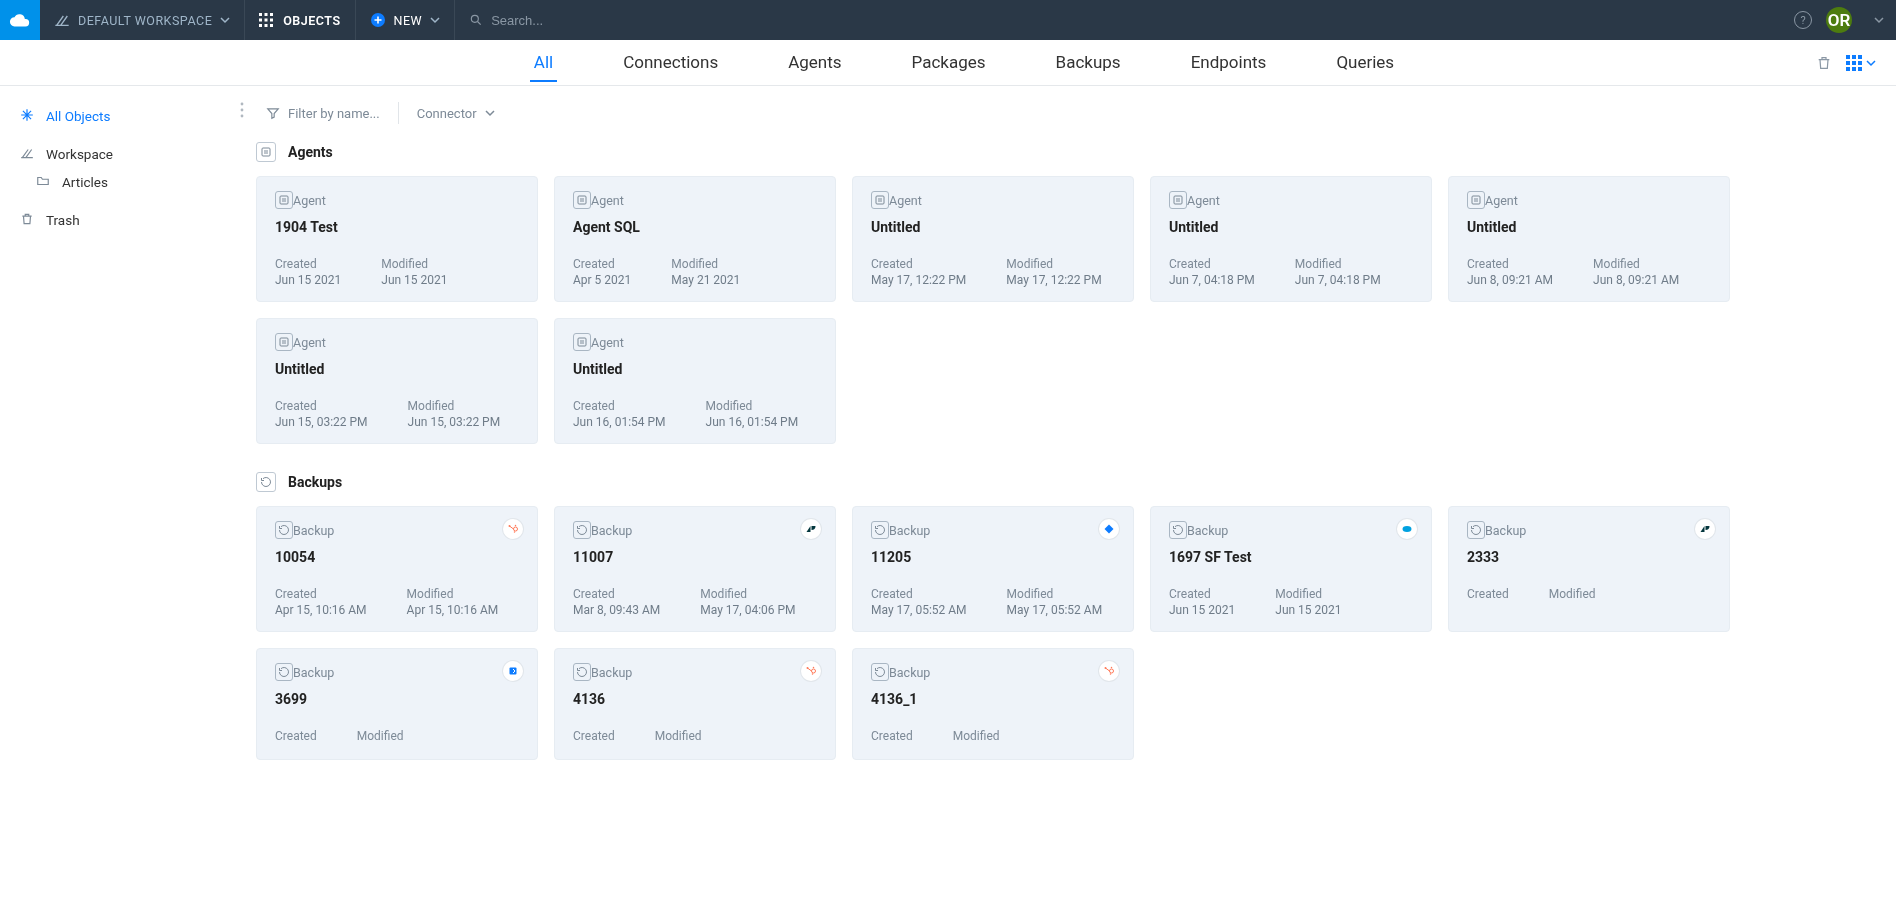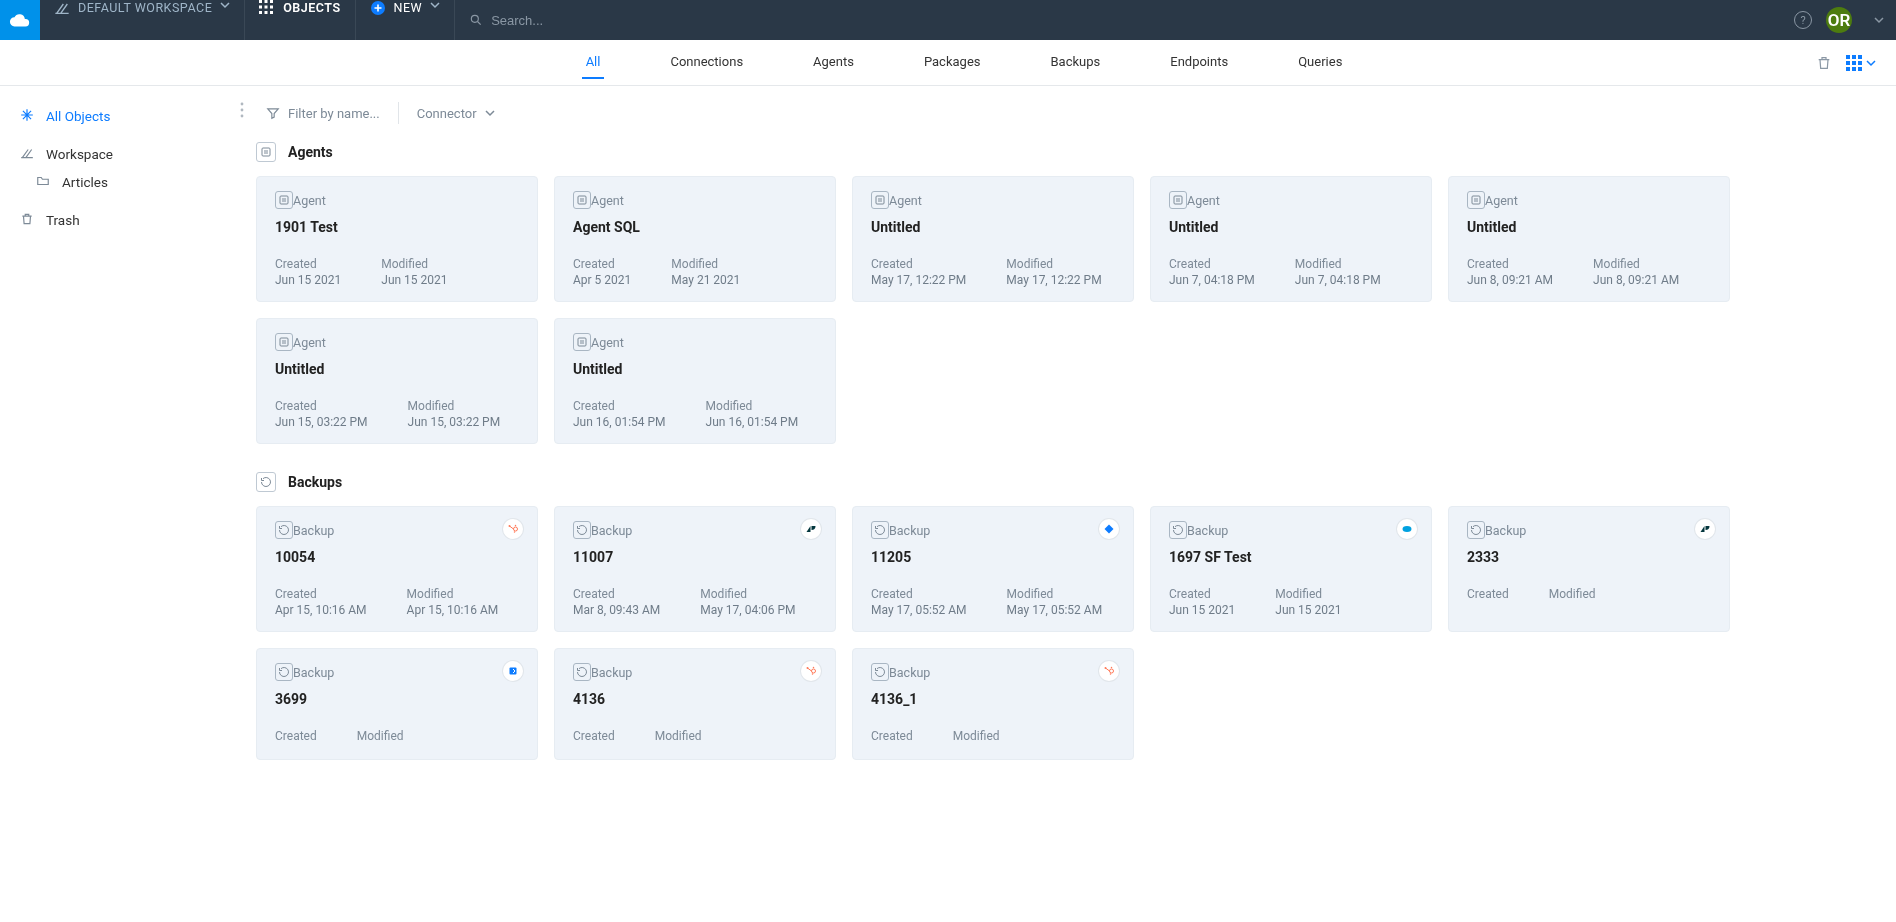--- a/index.html
+++ b/index.html
@@ -2,41 +2,41 @@
 <html><head>
 <meta charset="utf-8">
 <style>
 * { box-sizing: border-box; margin: 0; padding: 0; }
 body { font-family: -apple-system, BlinkMacSystemFont, "Segoe UI", Roboto, Helvetica, Arial, sans-serif; background: #fff; color: #333; font-size: 13px; }
 
 
 .topbar { display: flex; align-items: center; height: 40px; background: #2a3847; color: #d9dde2; }
 .logo-box { width: 40px; height: 40px; background: #0091ea; display:flex; align-items:center; justify-content:center; }
 .logo-box svg { width:22px; height:22px; fill:#fff; }
-.top-seg { height:100%; display:flex; padding: 0 14px; border-right: 1px solid #3a4856; font-size:12.5px; letter-spacing:.5px; cursor:pointer; }
+.top-seg { height:100%; display:flex; align-items:center; padding: 0 14px; border-right: 1px solid #3a4856; font-size:12.5px; letter-spacing:.5px; cursor:pointer; }
 .top-seg.workspace { color:#9fb5c8; text-transform:uppercase;}
 .top-seg.workspace .wicon{ margin-right:8px;}
 .top-seg.objects { color:#fff; font-weight:600; text-transform:uppercase;}
 .top-seg.objects .grid-icon { margin-right:10px;}
 .top-seg.new { color:#ffffff; text-transform:uppercase;}
 .top-seg.new .plus-circ { margin-right:8px;}
 .chev-sm { margin-left:8px; }
 .search-seg { flex:1; display:flex; align-items:center; padding-left:14px; }
 .search-seg input { background:transparent; border:none; outline:none; color:#aab6c2; font-size:13px; width:300px;}
 .search-seg input::placeholder{ color:#8a97a4;}
 .search-seg .sicon{ margin-right:8px; color:#8a97a4;}
 .top-right{ display:flex; align-items:center; padding-right:12px; gap:14px;}
 .help-ic { width:18px;height:18px; border:1.5px solid #8a97a4; border-radius:50%; display:flex;align-items:center;justify-content:center;color:#8a97a4;font-size:11px;}
 .avatar { width:26px;height:26px;border-radius:50%; background:#4d7c0f; color:#fff;display:flex;align-items:center;justify-content:center;font-size:17px;font-weight:600;}
 .top-right .chev-sm{ color:#8a97a4;}
 
 
 .subtabs { height:46px; border-bottom:1px solid #e5e8eb; display:flex; align-items:center; justify-content:center; position:relative;}
 .subtabs .tabs { display:flex; gap:30px;}
-.subtabs .tab { font-size:13px; color:#333; padding:8px 4px; cursor:pointer; border-bottom:2px solid transparent;margin-left:32px;}
+.subtabs .tab { font-size:17px; color:#333; padding:8px 4px; cursor:pointer; border-bottom:2px solid transparent;margin-left:32px;}
 .subtabs .tab.active { color:#0d7cff; border-bottom-color:#0d7cff;}
 .subtabs .right-tools{ position:absolute; right:20px; display:flex; align-items:center; gap:14px;}
 .tool-ic{ color:#8b98a5; cursor:pointer;}
 .tool-ic.blue{ color:#0d7cff;}
 
 
 .layout{ display:flex; }
 .sidebar{ width:250px; padding:16px 14px; }
 .side-item{ display:flex; gap:10px; padding:6px 6px; font-size:13.5px; color:#333; cursor:pointer; border-radius:4px;}
 .side-item.active{ color:#0d7cff;}
@@ -250,21 +250,21 @@
           <div class="card">
             <div class="row1">
               <span class="type-ic">
                 <svg width="12" height="12" viewBox="0 0 24 24" stroke="#7d8a97" fill="none" stroke-width="2">
                   <rect x="4" y="4" width="16" height="16" rx="2"></rect>
                   <path d="M8 10h8M8 14h8"></path>
                 </svg>
               </span>
               <span class="type-lbl">Agent</span>
             </div>
-            <div class="title">1901 Test</div>
+            <div class="title">1904 Test</div>
             <div class="meta">
               <div>
                 <div class="mlabel">Created</div>
                 <div class="mval">Jun 15 2021</div>
               </div>
               <div>
                 <div class="mlabel">Modified</div>
                 <div class="mval">Jun 15 2021</div>
               </div>
             </div>

